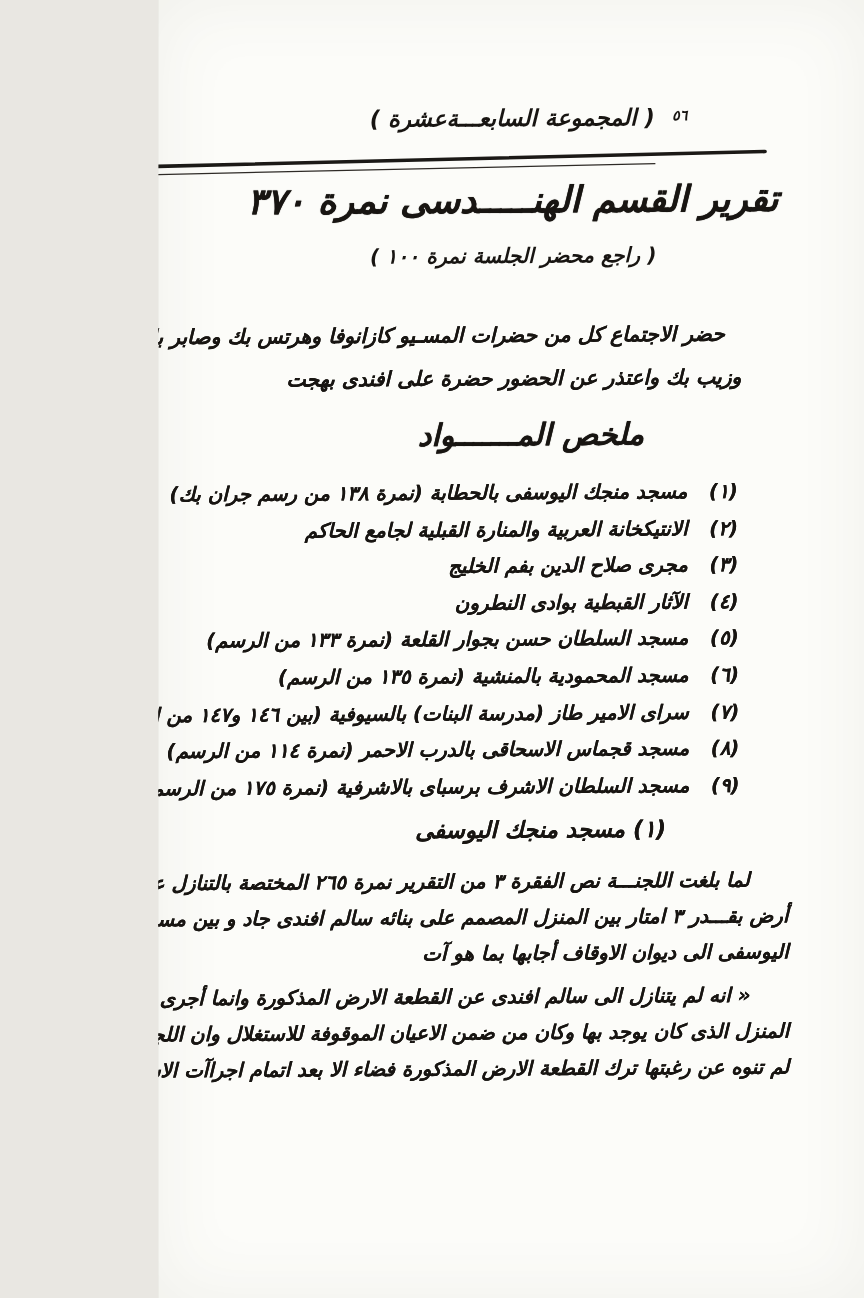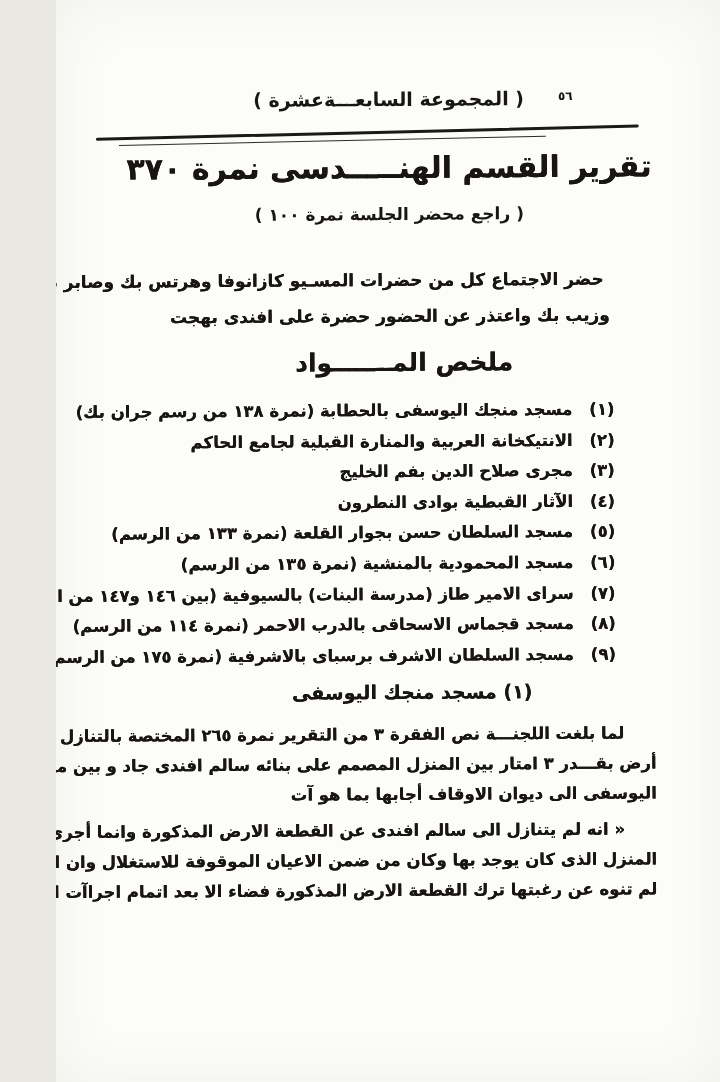--- a/index.html
+++ b/index.html
@@ -3,26 +3,27 @@
 <meta charset="utf-8">
 <style>
   html, body { margin: 0; padding: 0; }
   body {
     width: 720px; height: 1082px;
     background: #e9e7e2;
     font-family: "DejaVu Sans", sans-serif;
   }
   .page {
     position: relative;
-    width: 664px; height: 1082px;
+    width: 588px; height: 1082px;
     background: #fcfcf9;
     color: #181512;
     direction: rtl;
     overflow: hidden;
     box-shadow: inset 0 0 60px rgba(90,80,60,0.07);
+    font-style: italic;
   }
   .tilt { transform: rotate(-0.35deg); transform-origin: 50% 0; }
 
   
   .hdr { position: absolute; top: 88px; left: 0; right: 0; height: 30px; }
   .hdr-title {
     text-align: center; font-size: 19px; font-weight: bold;
     letter-spacing: 0.5px;
   }
   .page-num {

